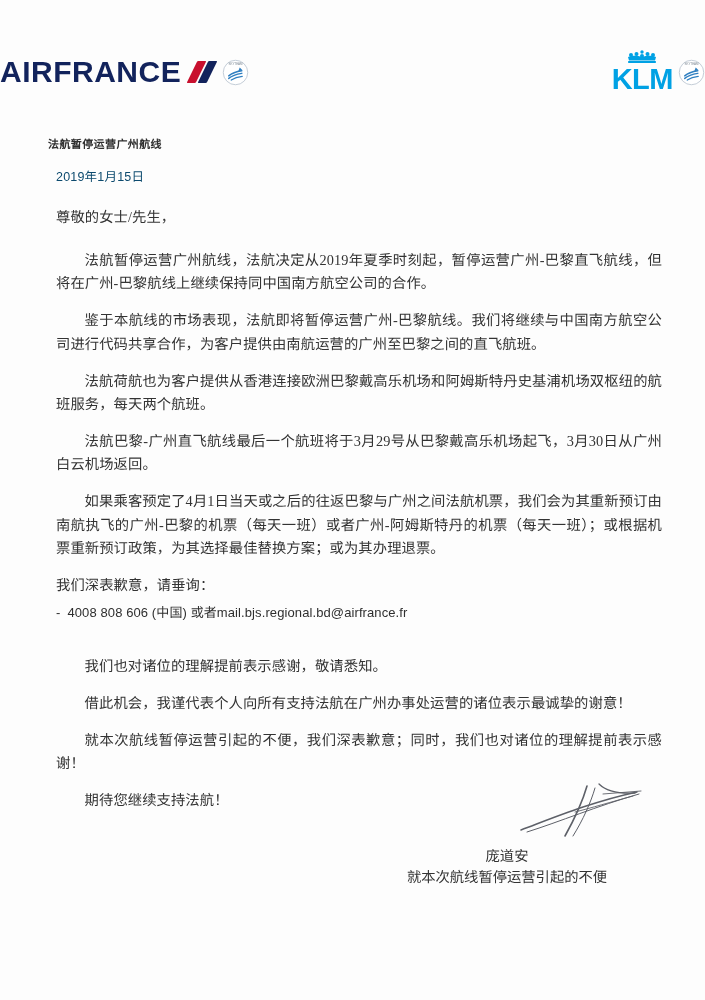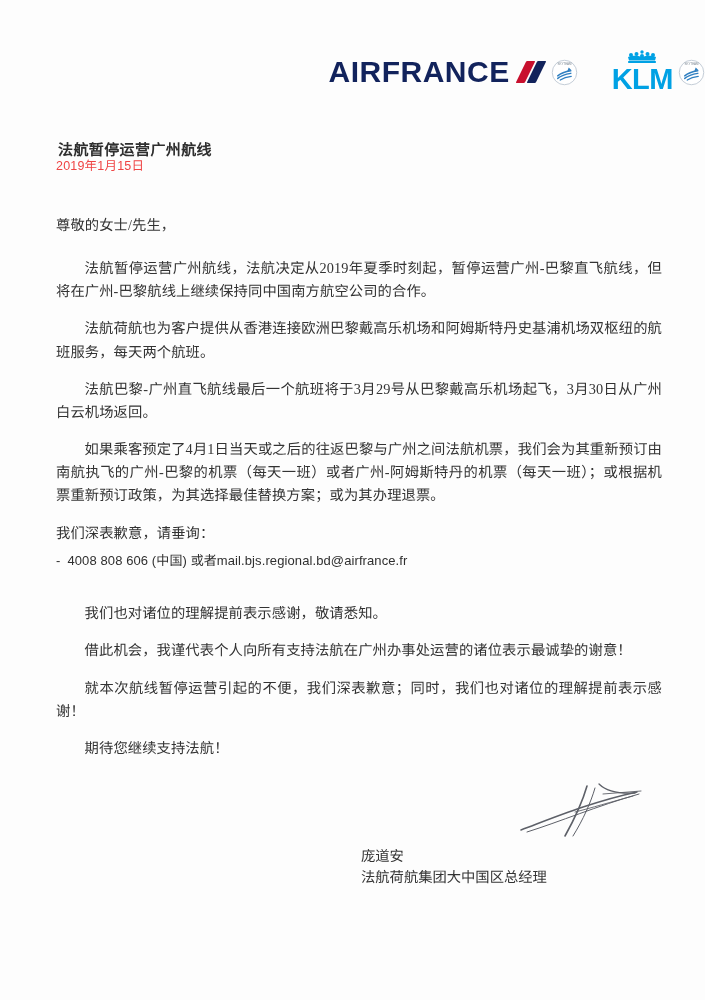--- a/index.html
+++ b/index.html
@@ -27,21 +27,21 @@
 
   
   .logo-header {
     position: absolute;
     top: 44px;
     left: 0;
     right: 0;
     height: 56px;
     display: flex;
     align-items: center;
-    justify-content: flex-end;
+    justify-content: space-between;
     gap: 34px;
   }
   .af-lockup, .klm-lockup {
     display: flex;
     align-items: center;
     gap: 5px;
   }
   .af-wordmark {
     font-family: "Liberation Sans", "DejaVu Sans", sans-serif;
     font-weight: 700;
@@ -91,50 +91,50 @@
   }
   .skyteam {
     width: 27px;
     height: 27px;
     flex: 0 0 auto;
   }
 
   
   .doc-title {
     position: absolute;
-    left: 58px;
+    left: 48px;
     top: 128px;
     font-family: "Liberation Sans", "DejaVu Sans", sans-serif;
     font-weight: 700;
-    font-size: 15px;
+    font-size: 11px;
     letter-spacing: 0.4px;
     color: #2f2f2f;
   }
   .doc-date {
     position: absolute;
     left: 56px;
-    top: 155px;
+    top: 166px;
     font-family: "Liberation Sans", "DejaVu Sans", sans-serif;
     font-size: 12.5px;
-    color: #ef4444;
+    color: #0c4a6e;
     letter-spacing: 0.2px;
   }
 
   .body-block {
     position: absolute;
     left: 56px;
     top: 206px;
     width: 606px;
   }
   .para {
     font-size: 14.3px;
     line-height: 1.62;
     text-align: justify;
     text-justify: inter-ideograph;
-    margin: 8px 0 14px 0;
+    margin: 0 0 14px 0;
     color: #333333;
     letter-spacing: 0.1px;
   }
   .para.indent { text-indent: 2em; }
   .para.salutation { margin-bottom: 20px; text-indent: 0; }
   .para.tight { margin-bottom: 6px; }
 
   .contact-line {
     font-family: "Liberation Sans", "DejaVu Sans", sans-serif;
     font-size: 13px;
@@ -145,21 +145,21 @@
     letter-spacing: 0.1px;
   }
   .contact-line .dash { margin-right: 7px; }
 
   
   .signature-area {
     position: absolute;
     right: 44px;
     top: 782px;
     width: 300px;
-    text-align: left;
+    text-align: center;
   }
   .sig-mark {
     width: 140px;
     height: 58px;
     display: block;
     margin-left: auto;
     margin-right: 8px;
   }
   .sig-name {
     font-size: 14.3px;
@@ -223,20 +223,21 @@
 
   <h1 class="doc-title">法航暂停运营广州航线</h1>
   <div class="doc-date">2019年1月15日</div>
 
   <div class="body-block">
 
     <p class="para salutation">尊敬的女士/先生，</p>
 
     <p class="para indent">法航暂停运营广州航线，法航决定从2019年夏季时刻起，暂停运营广州-巴黎直飞航线，但将在广州-巴黎航线上继续保持同中国南方航空公司的合作。</p>
 
+    <p class="para indent">鉴于本航线的市场表现，法航即将暂停运营广州-巴黎航线。我们将继续与中国南方航空公司进行代码共享合作，为客户提供由南航运营的广州至巴黎之间的直飞航班。</p>
 
     <p class="para indent">法航荷航也为客户提供从香港连接欧洲巴黎戴高乐机场和阿姆斯特丹史基浦机场双枢纽的航班服务，每天两个航班。</p>
 
     <p class="para indent">法航巴黎-广州直飞航线最后一个航班将于3月29号从巴黎戴高乐机场起飞，3月30日从广州白云机场返回。</p>
 
     <p class="para indent">如果乘客预定了4月1日当天或之后的往返巴黎与广州之间法航机票，我们会为其重新预订由南航执飞的广州-巴黎的机票（每天一班）或者广州-阿姆斯特丹的机票（每天一班）；或根据机票重新预订政策，为其选择最佳替换方案；或为其办理退票。</p>
 
     <p class="para tight">我们深表歉意，请垂询：</p>
 
     <p class="contact-line">
@@ -259,16 +260,16 @@
         <path d="M8 48 C40 36, 78 20, 124 10" stroke-width="1.5"></path>
         <path d="M14 50 C46 40, 84 24, 126 12" stroke-width="1"></path>
         <path d="M74 4 C70 18, 62 36, 52 54" stroke-width="1.6"></path>
         <path d="M82 6 C78 20, 70 38, 60 54" stroke-width="1"></path>
         <path d="M86 2 C92 8, 104 12, 122 11" stroke-width="1.3"></path>
         <path d="M62 30 C78 26, 98 20, 120 14" stroke-width="0.9"></path>
         <path d="M90 12 L128 9" stroke-width="0.9"></path>
       </g>
     </svg>
     <div class="sig-name">庞道安</div>
-    <div class="sig-title">法航荷航集团大中国区总经理</div>
+    <div class="sig-title">就本次航线暂停运营引起的不便</div>
   </div>
 
 </div>
 
 </body></html>

